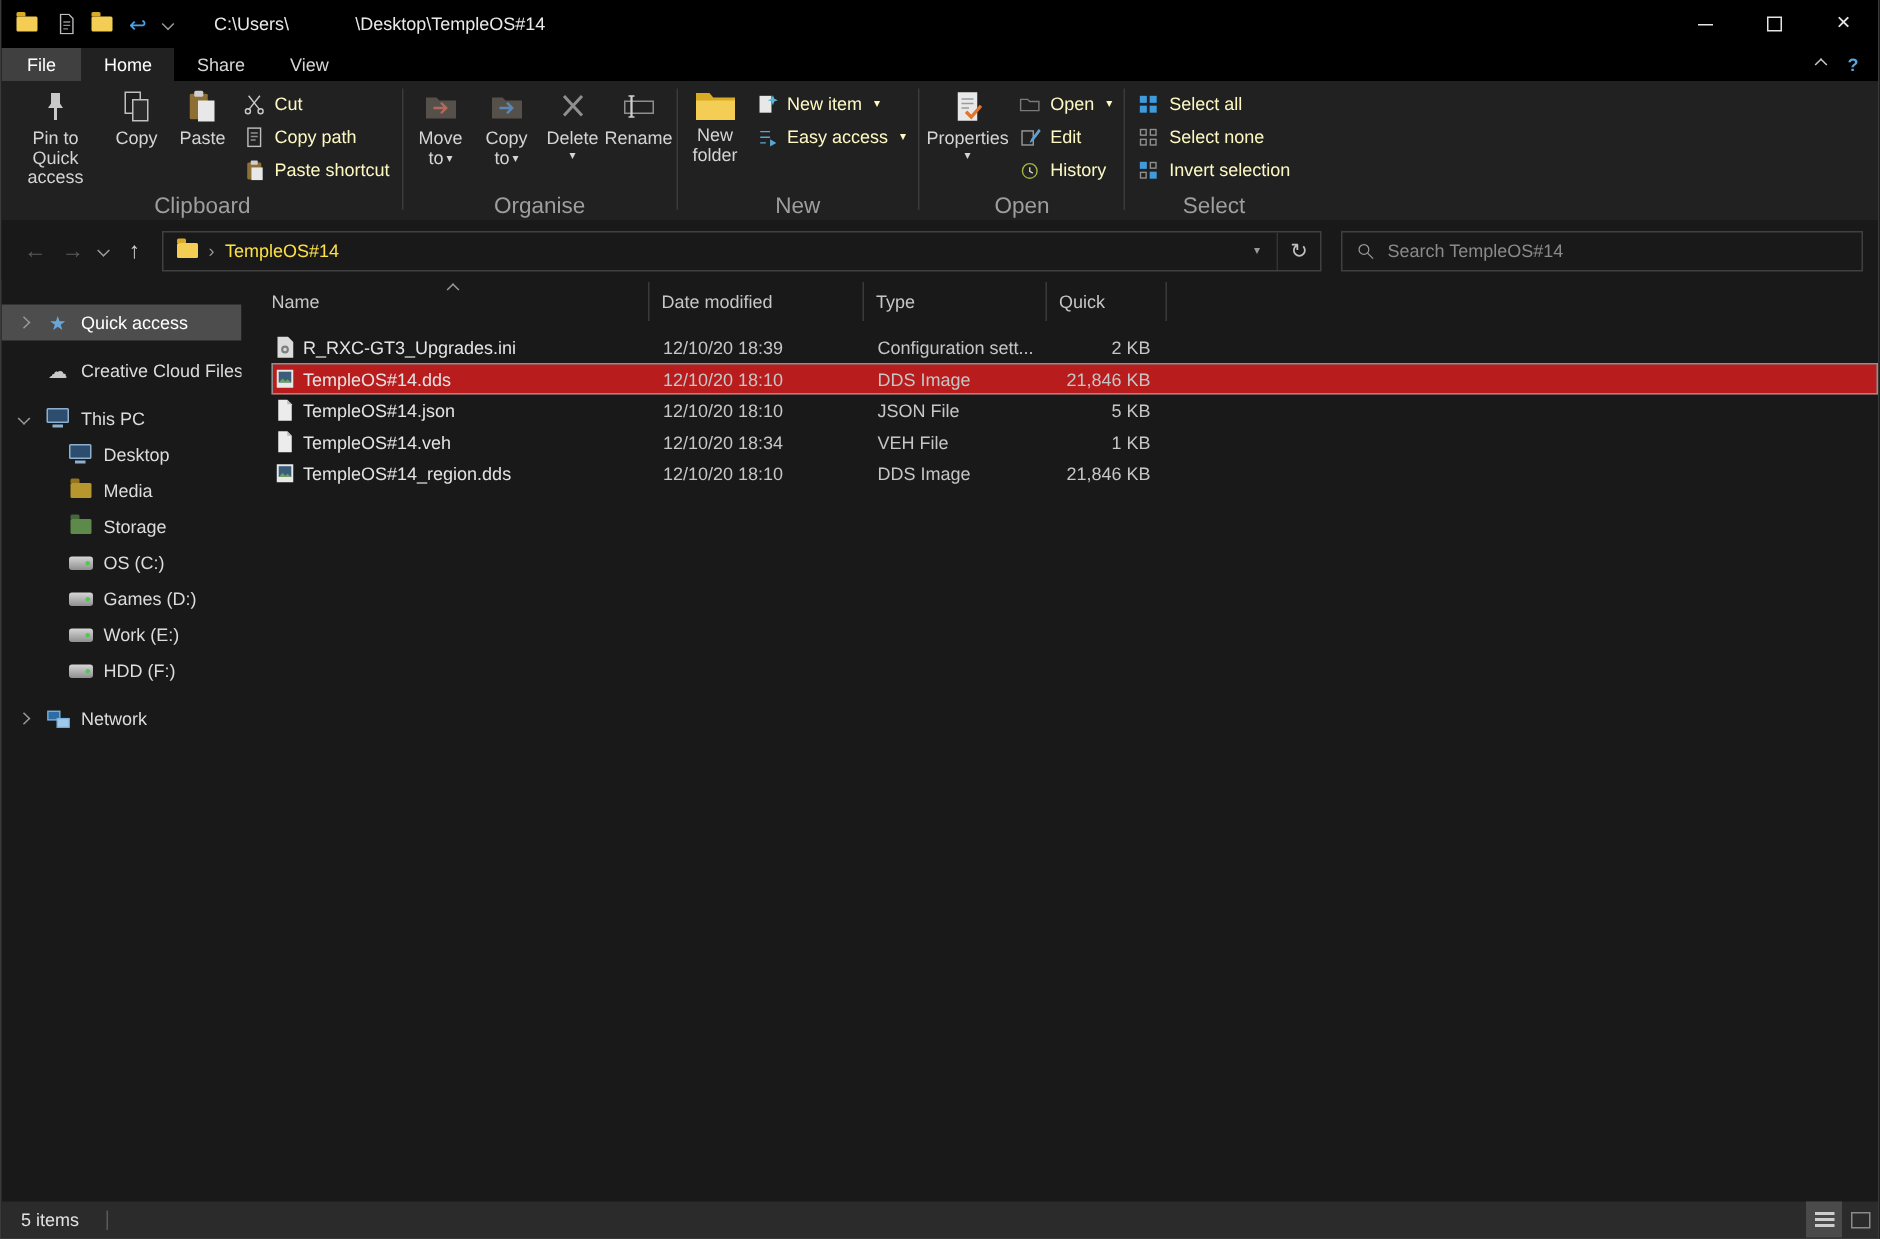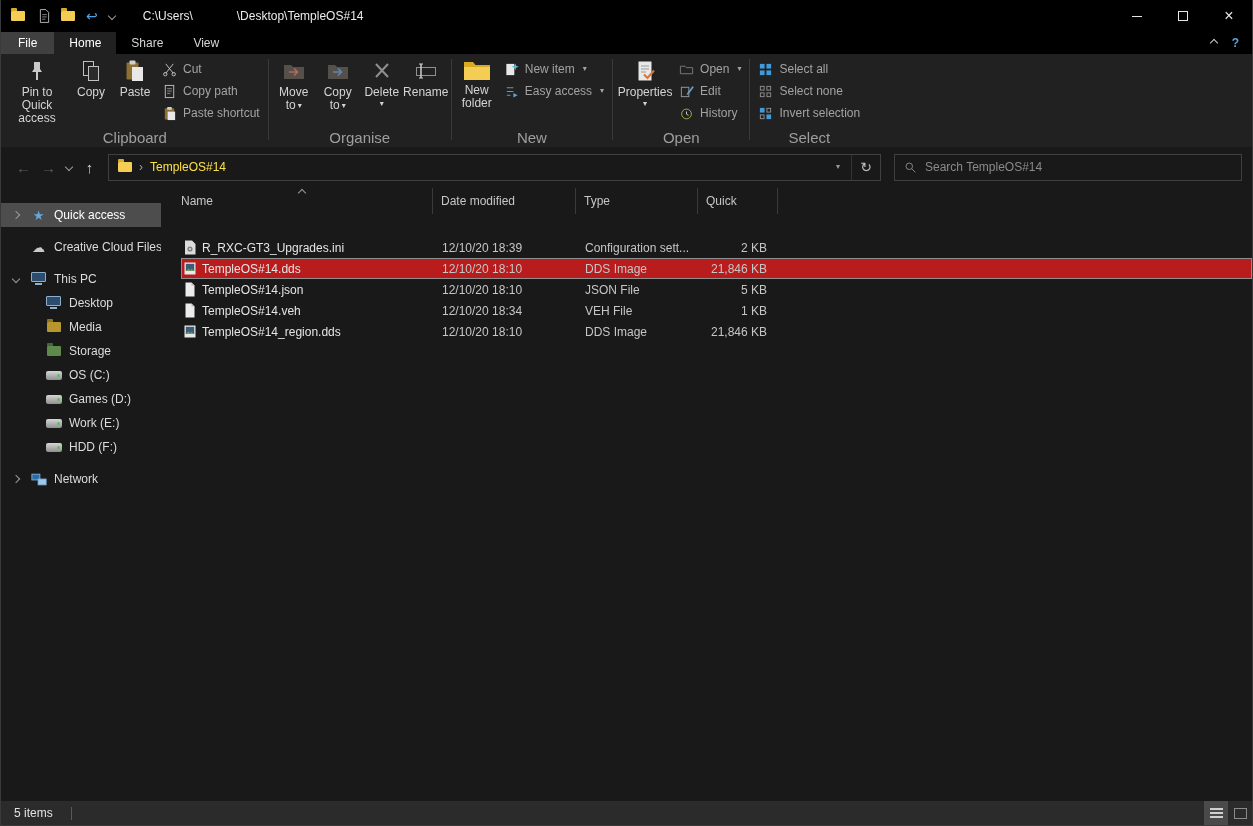--- a/index.html
+++ b/index.html
@@ -33,21 +33,21 @@
   .rgroup{display:flex;flex-direction:column}
   .rbody{flex:1;display:flex;align-items:flex-start;padding-top:3px}
   .glabel{height:17px;line-height:15px;text-align:center;color:#9e9e9e;font-size:15px}
   .gdiv{width:1px;background:#3a3a3a;margin:5px 3px 7px}
   .rbtn{cursor:default}
   .rbtn.lg{width:44px;display:flex;flex-direction:column;align-items:center;padding-top:2px;text-align:center;line-height:13px;color:#d4d4d4}
   .rbtn.lg .ric{margin-bottom:3px}
   .rbtn.pinw{width:64px}
   .rbtn.propw{width:58px}
   .rstack{display:flex;flex-direction:column;padding-top:1px}
-  .rbtn.sm{display:flex;align-items:center;gap:6px;height:22px;padding:0 5px;white-space:nowrap;color:#a3a3a3}
+  .rbtn.sm{display:flex;align-items:center;gap:6px;height:22px;padding:0 5px;white-space:nowrap;color:#fef9c3}
   .ric{width:24px;height:24px;flex:0 0 auto}
   .ric.wide{width:28px;height:22px}
   .sic{width:15px;height:15px;flex:0 0 auto}
   .caret{font-size:8px;color:inherit;margin-left:2px;line-height:1}
   .caret.below{margin:1px 0 0}
   .dim{color:#9a9a9a}
   .disabled{color:#7a7a7a}
   .line2{display:flex;align-items:center;justify-content:flex-start}
 
   
@@ -75,21 +75,21 @@
   .iconbox{width:17px;display:flex;justify-content:center;align-items:center;flex:0 0 auto}
   .g{line-height:1}
   .star{color:#6aa7d8;font-size:13px}
   .cloud{color:#c9c9c9;font-size:13px}
 
   .filearea{flex:1;padding-left:20px;padding-top:1px;overflow:hidden}
   .fheader{display:grid;grid-template-columns:252px 143px 122px 80px;height:26px;color:#c6c6c6}
   .hcell{display:flex;align-items:center;border-right:1px solid #3a3a3a;padding-left:8px;position:relative}
   .hcell.namehc{padding-left:0}
   .sortchev{position:absolute;left:118px;top:2px;width:6px;height:6px;border-left:1px solid #9a9a9a;border-top:1px solid #9a9a9a;transform:rotate(45deg)}
-  .rows{margin-top:23px}
+  .rows{margin-top:7px}
   .frow{display:grid;grid-template-columns:252px 143px 122px 80px;height:21px;align-items:center;border:1px solid transparent}
   .frow.selected{background:#b91c1c;border-color:#8f8f8f}
   .cell{color:#c6c6c6;padding-left:8px;white-space:nowrap;overflow:hidden}
   .cell.namec{display:flex;align-items:center;gap:6px;padding-left:2px;color:#e4e4e4}
   .cell.sizec{text-align:right;padding-right:12px;padding-left:0}
   .fic{width:12px;height:15px;flex:0 0 auto}
 
   
   .statusbar{height:24px;background:#2b2b2b;display:flex;align-items:center;padding-left:13px;flex:0 0 auto}
   .sdiv{width:1px;height:13px;background:#5a5a5a;margin-left:18px}

